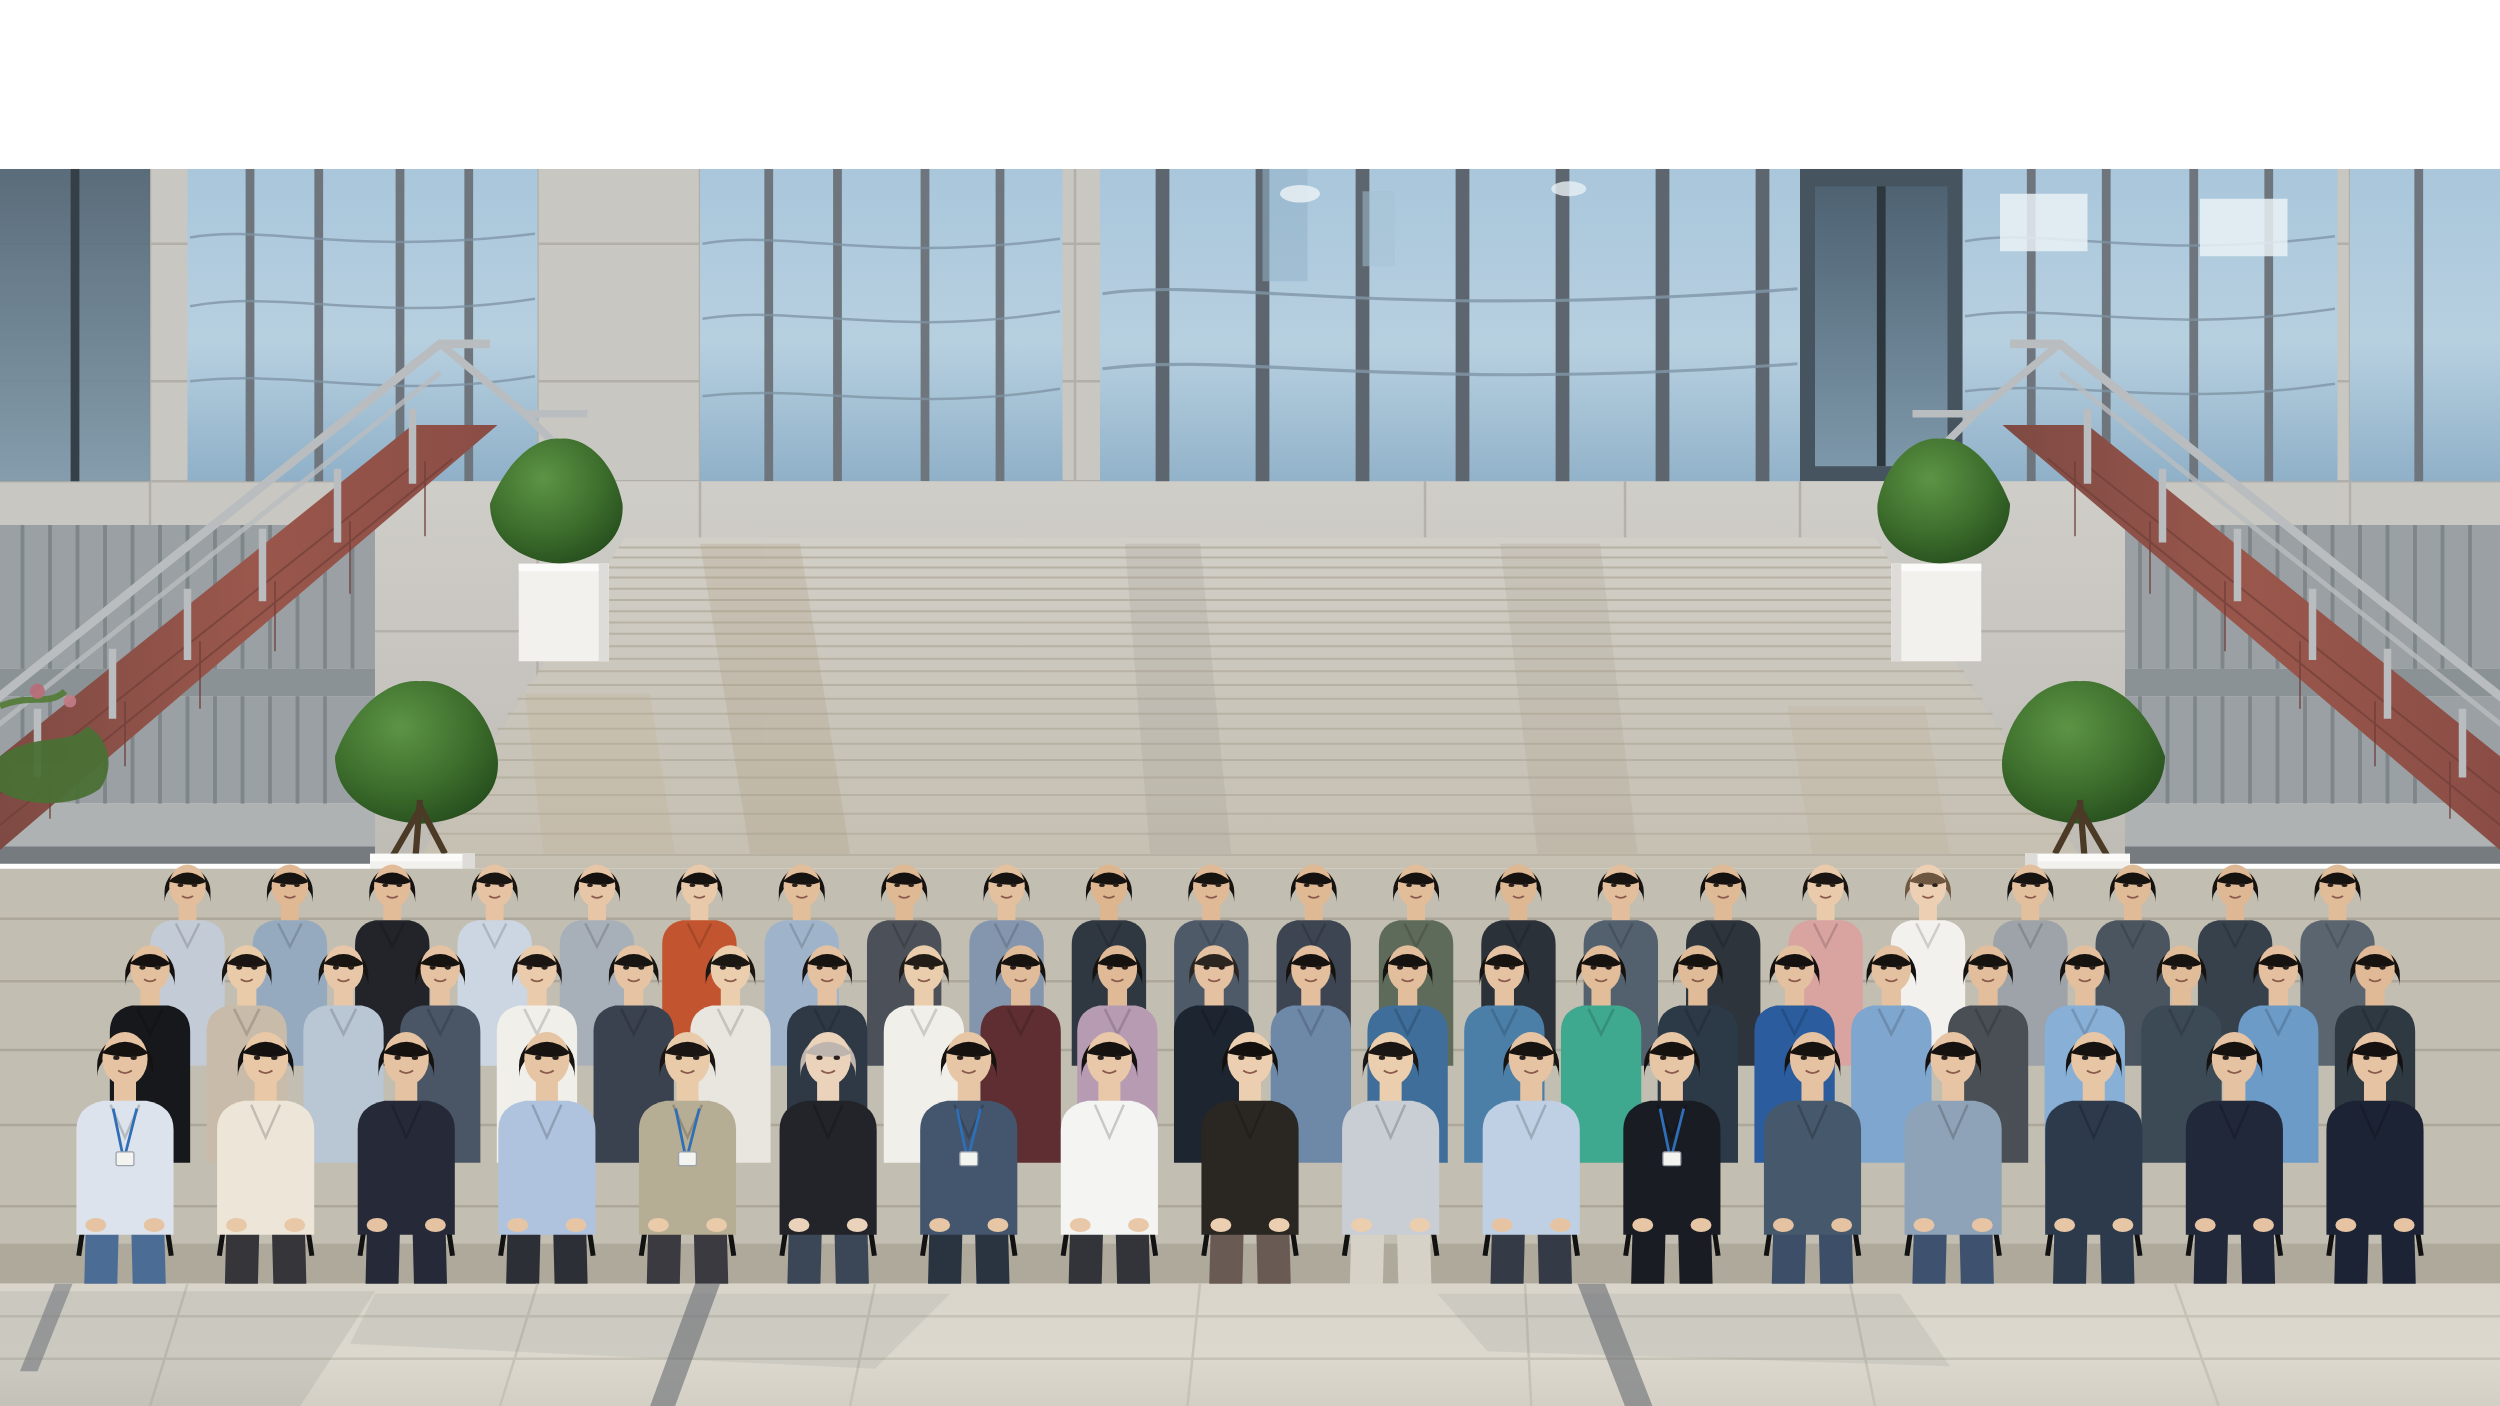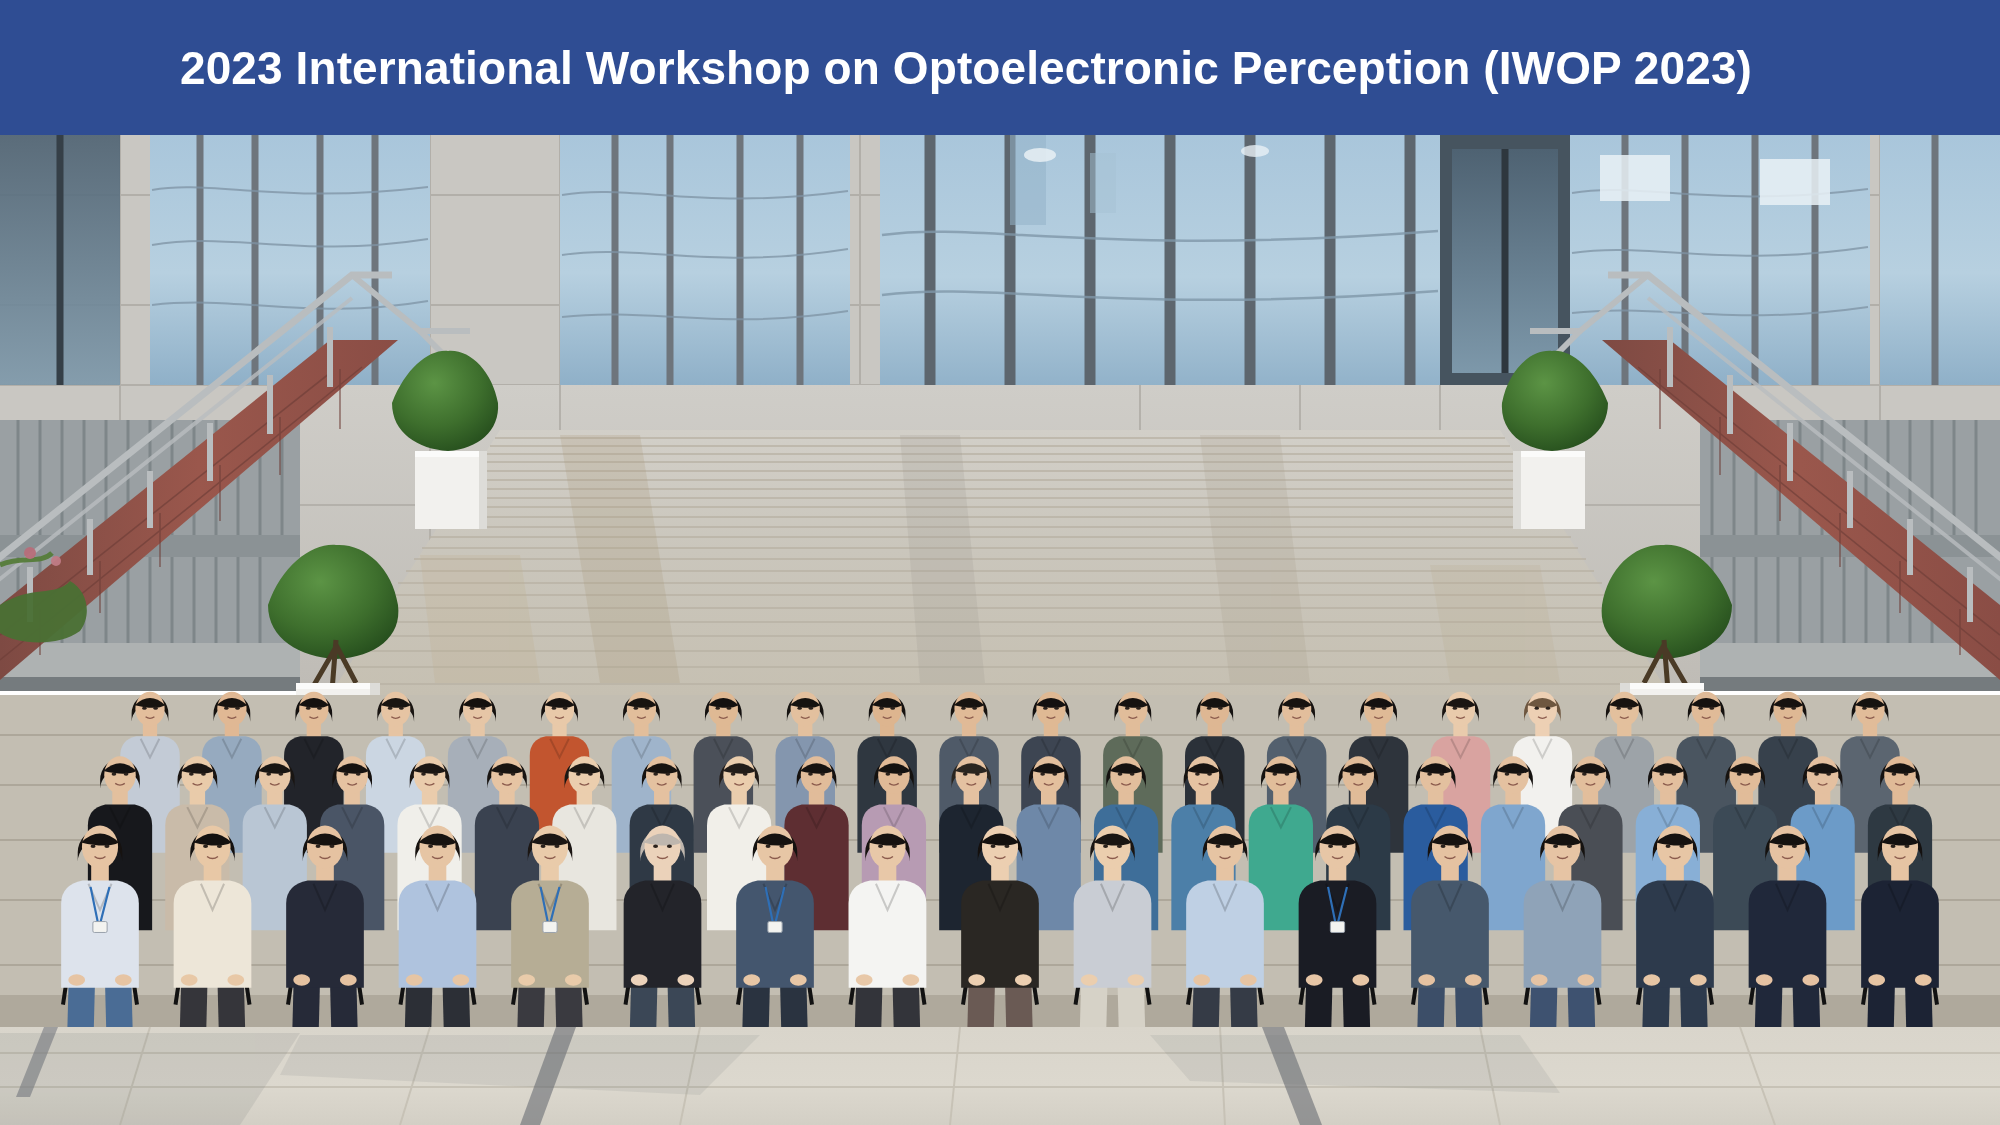--- a/index.html
+++ b/index.html
@@ -14,23 +14,20 @@
 
   
   #photo{position:absolute;left:0;top:135px;width:2000px;height:990px;overflow:hidden;}
   #photo svg{display:block;width:2000px;height:990px;}
 </style>
 </head>
 <body>
 
 <div id="page">
 
-  <div id="banner">
-    <div id="banner-title">2023 International Workshop on Optoelectronic Perception (IWOP 2023)</div>
-  </div>
 
   <div id="photo">
     <svg viewBox="0 0 2000 990" preserveAspectRatio="none">
       <defs>
         <linearGradient id="glass" x1="0" y1="0" x2="0" y2="1">
           <stop offset="0%" stop-color="#A9C6DB"></stop>
           <stop offset="55%" stop-color="#B7D0E0"></stop>
           <stop offset="100%" stop-color="#8FB0C8"></stop>
         </linearGradient>
         <linearGradient id="glassDark" x1="0" y1="0" x2="0" y2="1">

